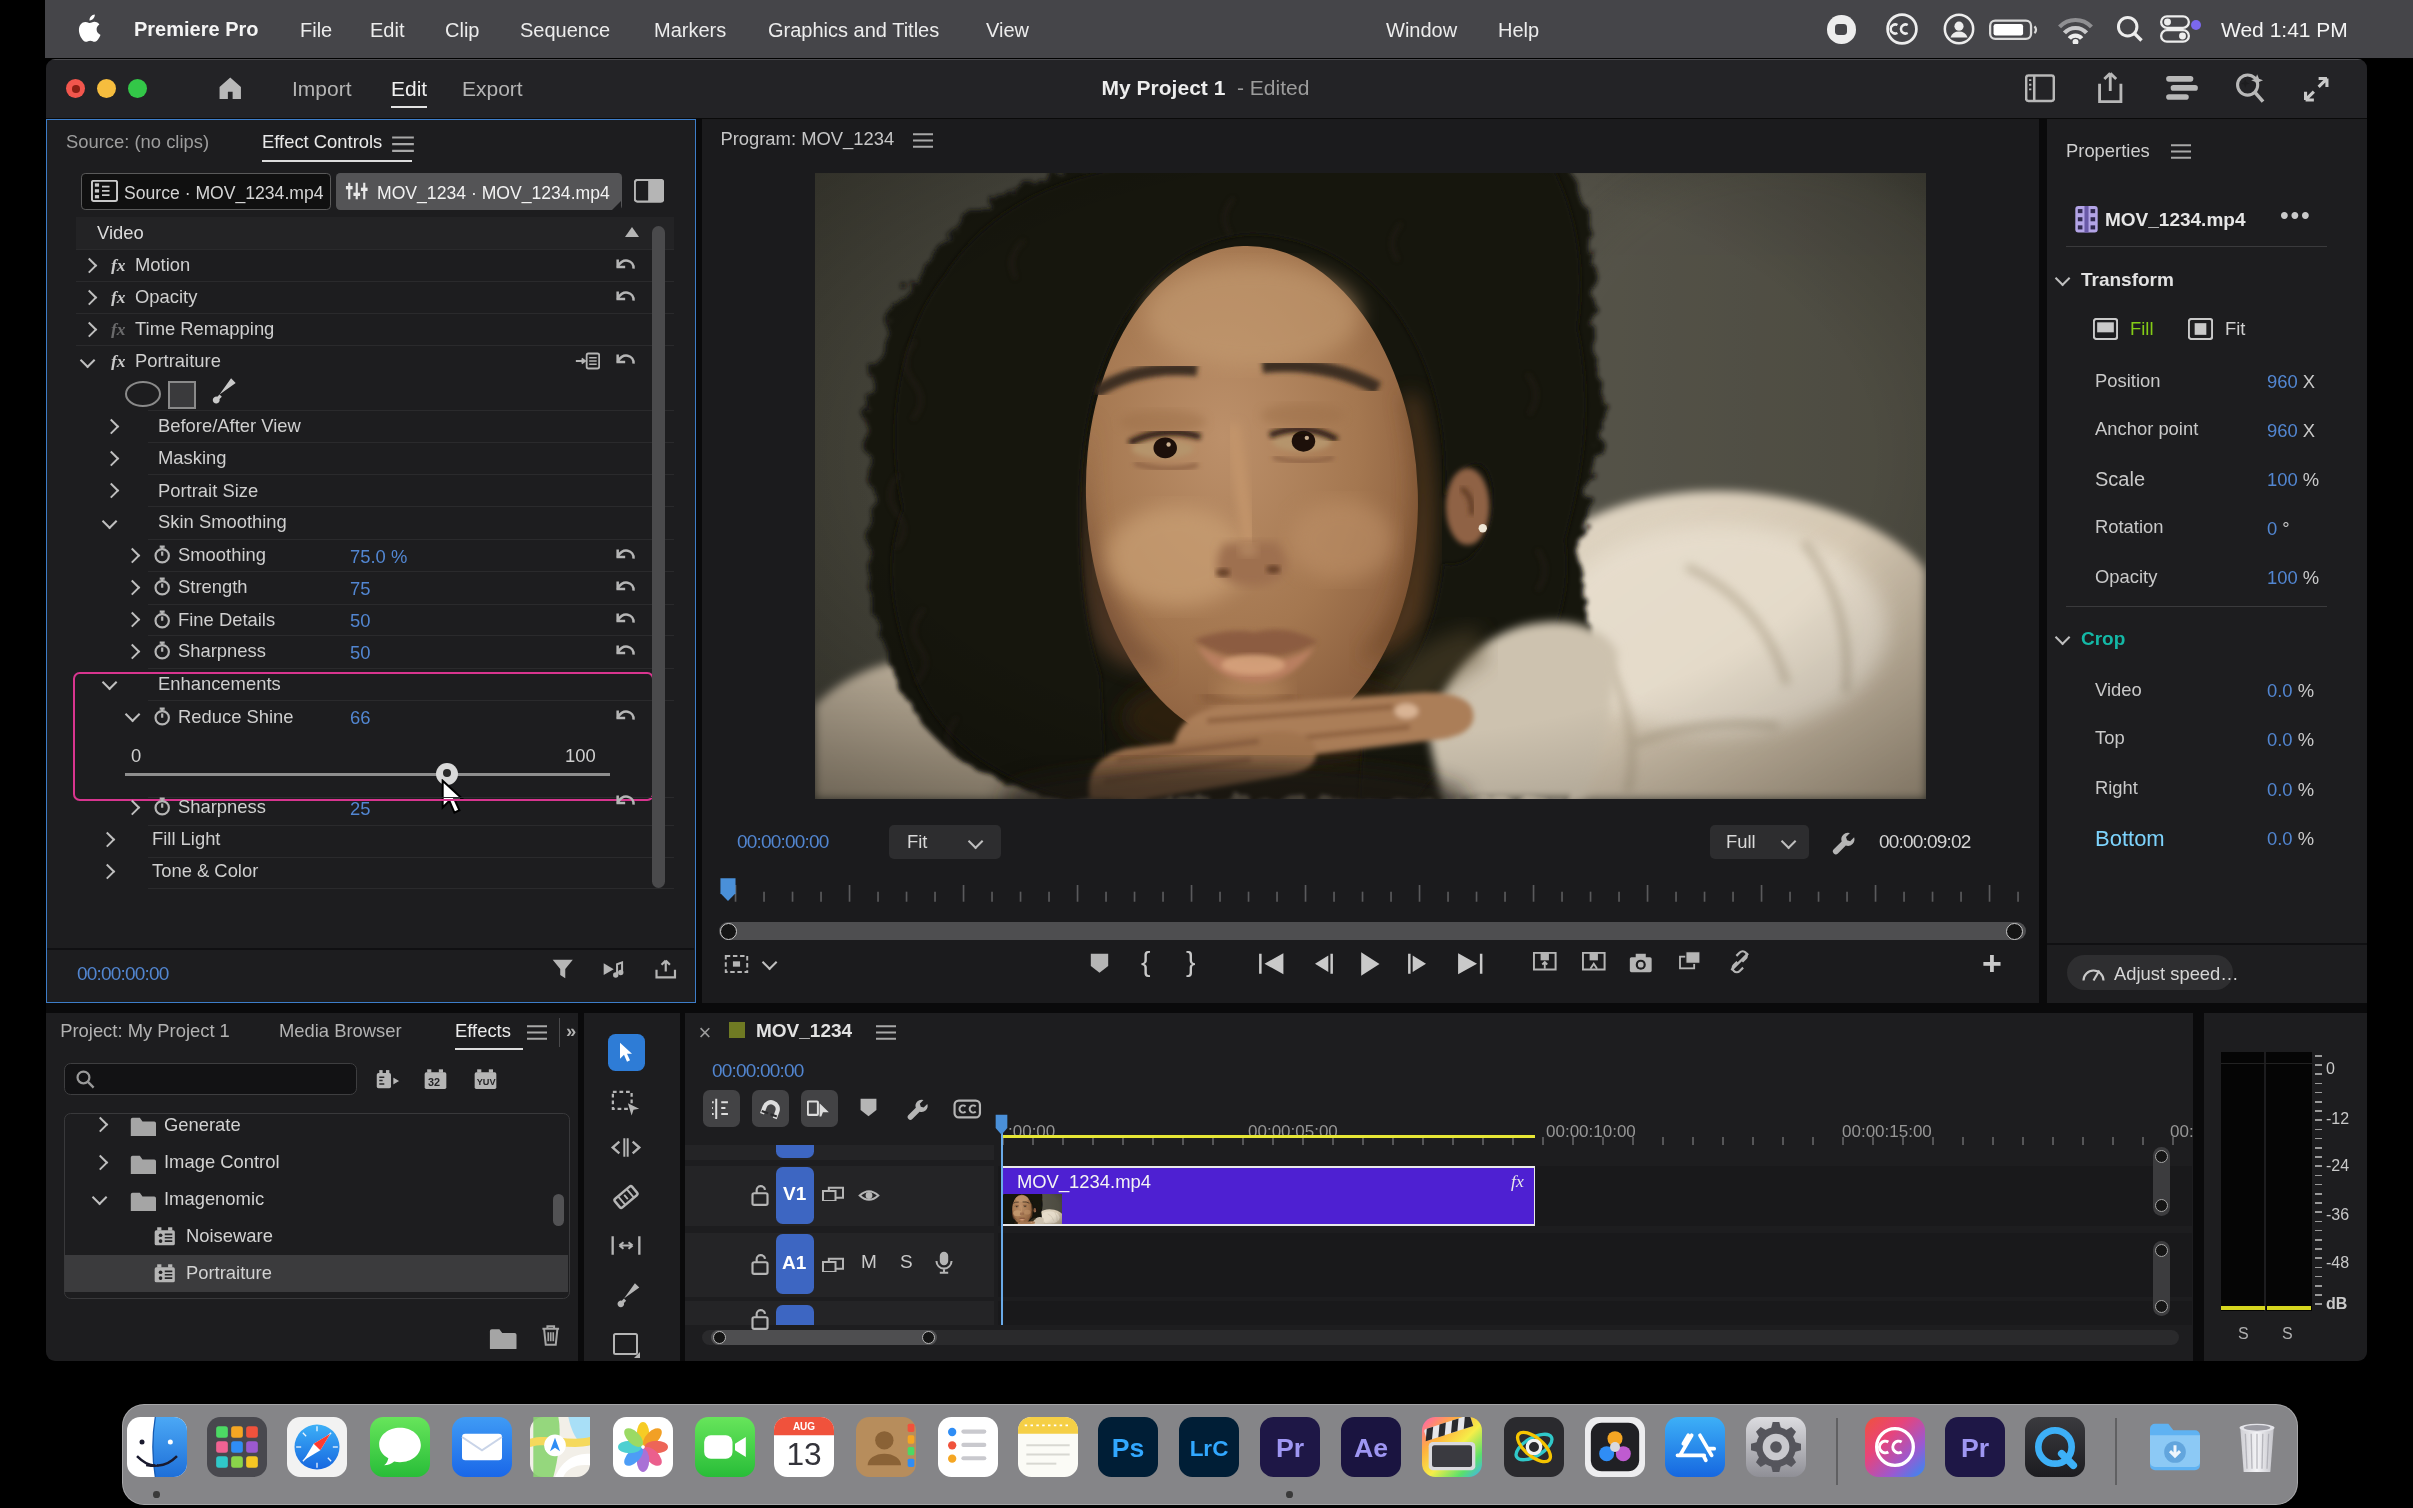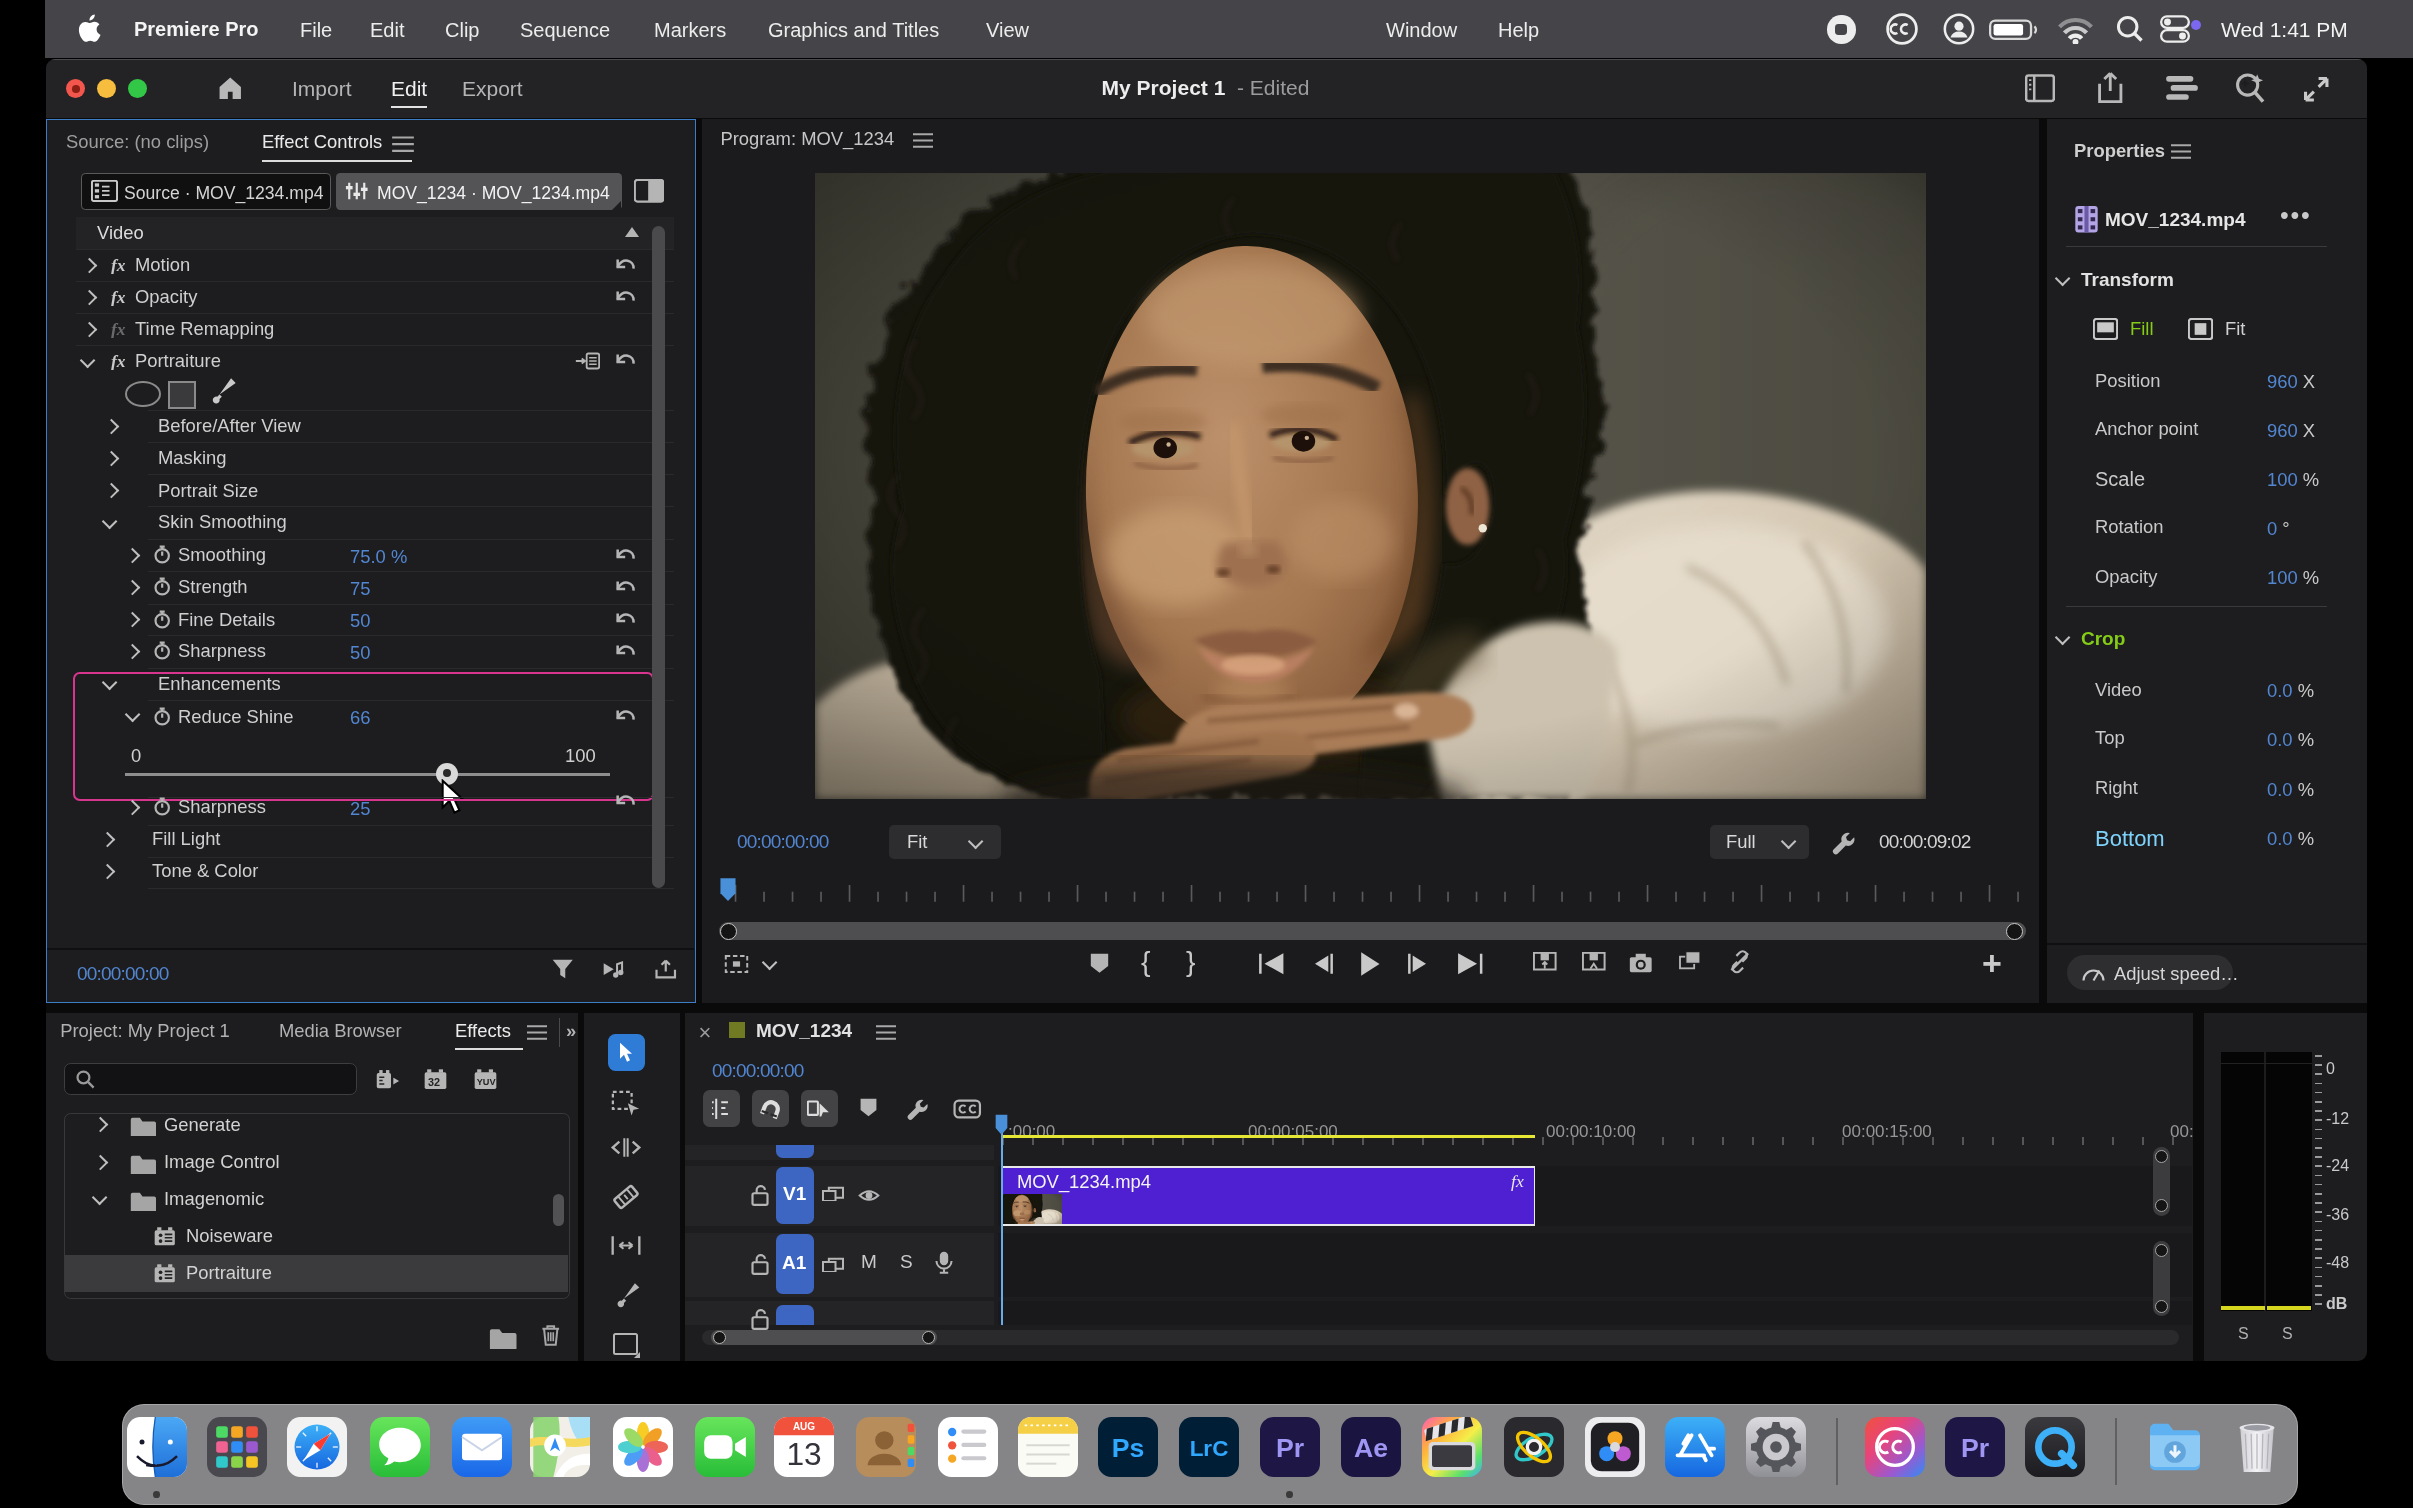--- a/index.html
+++ b/index.html
@@ -671,21 +671,21 @@
     <svg class="ab" style="left:977px;top:831px" width="22" height="20" viewBox="0 0 26 24">
         <use href="#frames"></use>
       </svg>
     <svg class="ab" style="left:1026px;top:831px" width="23.5" height="23.5" viewBox="0 0 28 28">
         <use href="#nolink"></use>
       </svg>
     <div class="t" style="left:1280px;top:825px;font-size:34px;color:#c9c9c9;font-weight:bold">+</div>
   </div>
 
   <div class="ab" id="props" style="left:2001px;top:60px;width:320px;height:884px;background:#1d1d1f;overflow:hidden">
-    <div class="t" style="left:27px;top:21px;font-size:18.4px;color:#cfcfcf;font-weight:bold">Properties</div>
+    <div class="t" style="left:19px;top:21px;font-size:18.4px;color:#cfcfcf;font-weight:normal">Properties</div>
     <svg class="ab" style="left:124px;top:24px" width="20" height="17" viewBox="0 0 26 22">
         <use href="#hamb"></use>
       </svg>
     <svg class="ab" style="left:27px;top:86px" width="25" height="28.5" viewBox="0 0 24 28">
         <rect x="1" y="1" width="22" height="26" rx="3" fill="#b3a4e6"></rect>
         <rect x="10" y="1" width="4" height="26" fill="#6a5aa8"></rect>
         <rect x="3.5" y="4" width="4.5" height="4" fill="#30284f"></rect>
         <rect x="3.5" y="12" width="4.5" height="4" fill="#30284f"></rect>
         <rect x="3.5" y="20" width="4.5" height="4" fill="#30284f"></rect>
         <rect x="16" y="4" width="4.5" height="4" fill="#30284f"></rect>
@@ -712,21 +712,21 @@
     <div class="t" style="left:48px;top:299px;font-size:18.4px;color:#c9c9c9">Anchor point</div>
     <div class="t" style="left:220px;top:301px;font-size:18.4px"><span class="blue">960</span> <span style="color:#c9c9c9">X</span></div>
     <div class="t" style="left:48px;top:349px;font-size:20px;color:#c9c9c9">Scale</div>
     <div class="t" style="left:220px;top:350px;font-size:18.4px"><span class="blue">100</span> <span style="color:#c9c9c9">%</span></div>
     <div class="t" style="left:48px;top:397px;font-size:18.4px;color:#c9c9c9">Rotation</div>
     <div class="t" style="left:220px;top:399px;font-size:18.4px"><span class="blue">0</span> <span style="color:#c9c9c9">°</span></div>
     <div class="t" style="left:48px;top:447px;font-size:18.4px;color:#c9c9c9">Opacity</div>
     <div class="t" style="left:220px;top:448px;font-size:18.4px"><span class="blue">100</span> <span style="color:#c9c9c9">%</span></div>
     <div class="sep" style="left:19px;top:487px;width:261px;background:#3a3a3c"></div>
     <div class="chevd" style="left:10px;top:513px"></div>
-    <div class="t" style="left:34px;top:509px;font-size:19px;color:#84cc16;font-weight:bold">Crop</div>
+    <div class="t" style="left:34px;top:509px;font-size:19px;color:#14b8a6;font-weight:bold">Crop</div>
     <div class="t" style="left:48px;top:560px;font-size:18.4px;color:#c9c9c9">Video</div>
     <div class="t" style="left:220px;top:561px;font-size:18.4px"><span class="blue">0.0</span> <span style="color:#c9c9c9">%</span></div>
     <div class="t" style="left:48px;top:608px;font-size:18.4px;color:#c9c9c9">Top</div>
     <div class="t" style="left:220px;top:610px;font-size:18.4px"><span class="blue">0.0</span> <span style="color:#c9c9c9">%</span></div>
     <div class="t" style="left:48px;top:658px;font-size:18.4px;color:#c9c9c9">Right</div>
     <div class="t" style="left:220px;top:660px;font-size:18.4px"><span class="blue">0.0</span> <span style="color:#c9c9c9">%</span></div>
     <div class="t" style="left:48px;top:707px;font-size:22px;color:#7dd3fc">Bottom</div>
     <div class="t" style="left:220px;top:709px;font-size:18.4px"><span class="blue">0.0</span> <span style="color:#c9c9c9">%</span></div>
     <div class="sep" style="left:0px;top:824px;width:320px;background:#101012;height:1.7px"></div>
     <div class="ab" style="left:20px;top:836px;width:166px;height:35px;background:#2e2e30;border-radius:17.6px"></div>

